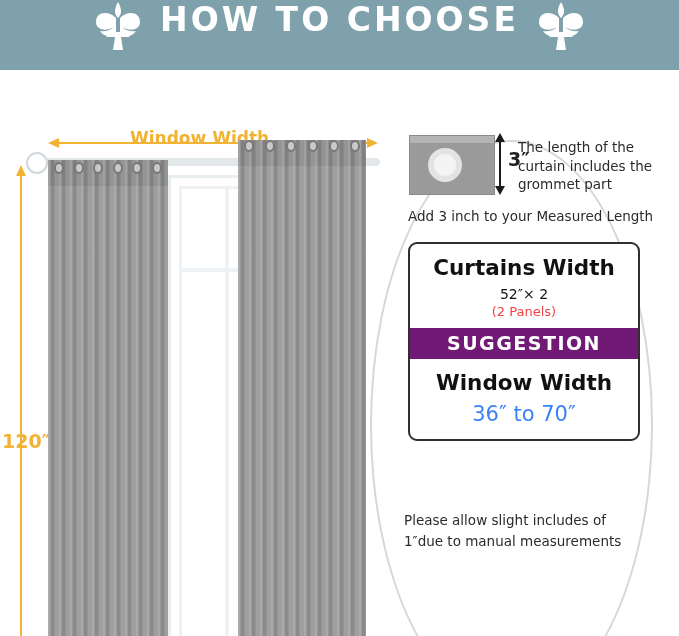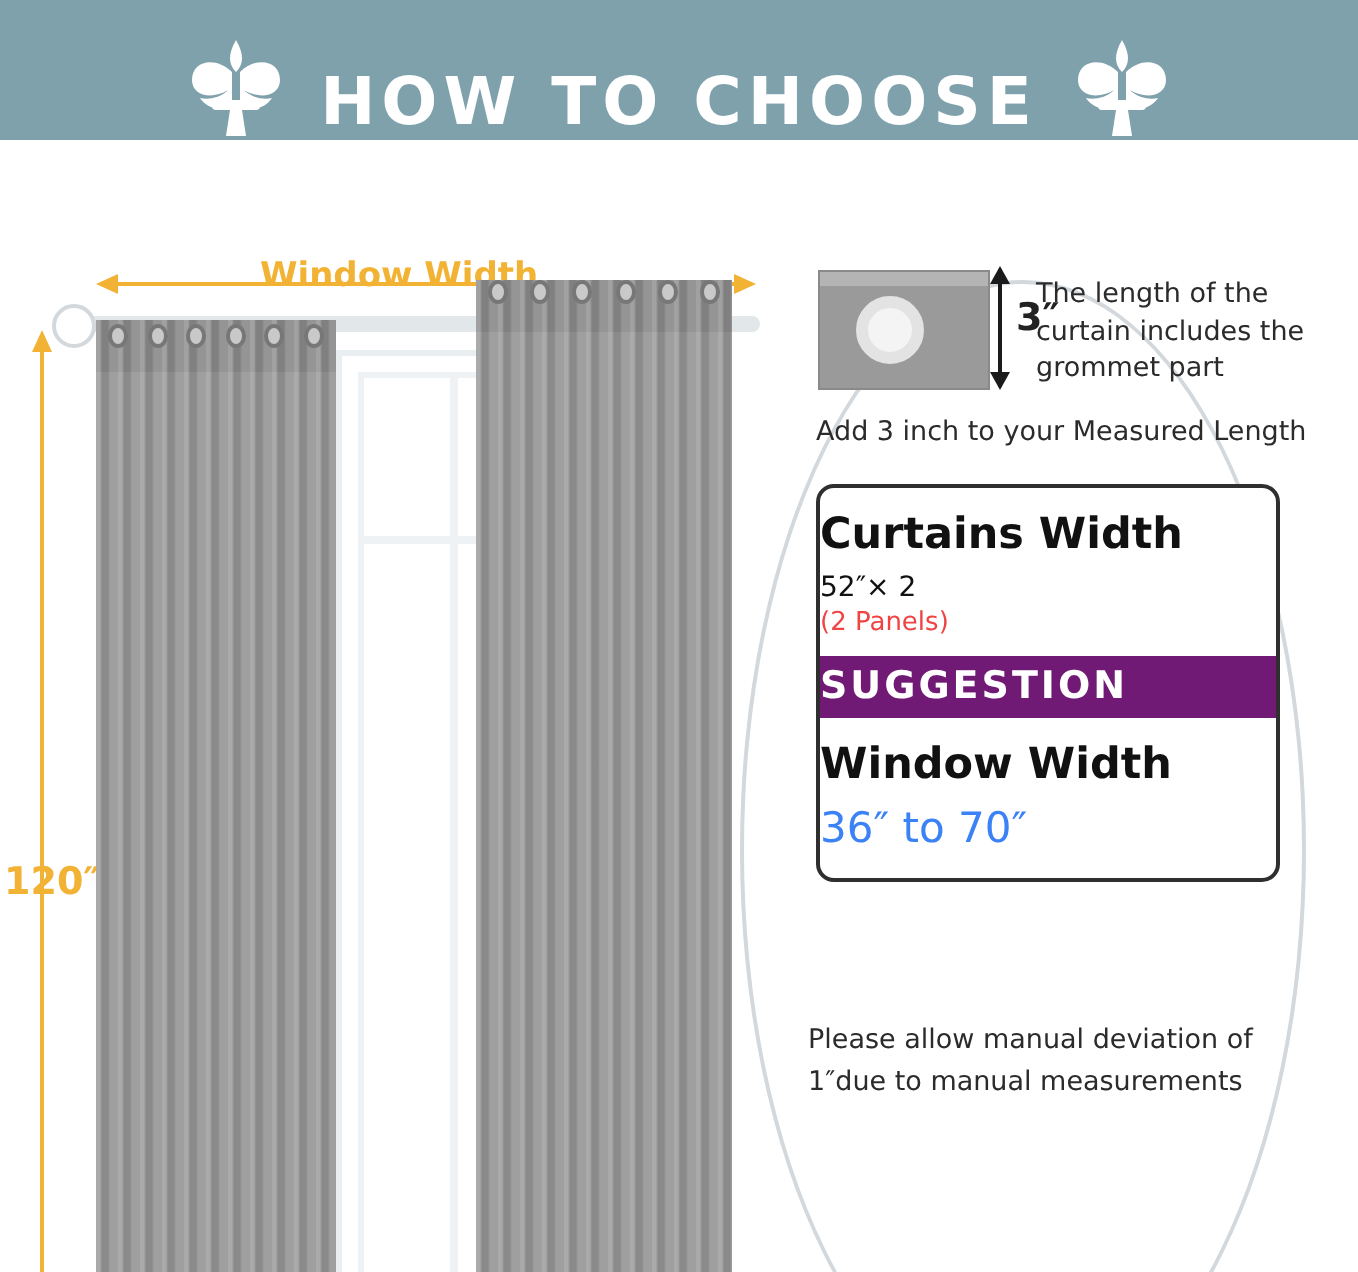--- a/index.html
+++ b/index.html
@@ -15,21 +15,21 @@
     position: relative;
   }
 
   
   .header {
     position: absolute;
     left: 0; top: 0;
     width: 679px; height: 70px;
     background: #7fa1ac;
     display: flex;
-    align-items: flex-end;
+    align-items: flex-start;
     justify-content: center;
   }
   .header-title {
     color: #ffffff;
     font-size: 33px;
     font-weight: bold;
     letter-spacing: 3px;
     font-family: "DejaVu Sans", sans-serif;
     white-space: nowrap;
   }
@@ -226,20 +226,21 @@
   }
 
   .card {
     position: absolute;
     left: 8px; top: 172px;
     width: 228px;
     border: 2px solid #2f2f2f;
     border-radius: 9px;
     background: #ffffff;
     overflow: hidden;
+    text-align: center;
   }
   .card-title {
     font-size: 21.5px;
     font-weight: bold;
     color: #111;
     padding: 11px 0 6px;
     font-family: "DejaVu Sans", sans-serif;
   }
   .card-value {
     font-size: 14px;
@@ -397,16 +398,16 @@
   <div class="card">
     <div class="card-title">Curtains Width</div>
     <div class="card-value">52″× 2</div>
     <div class="card-sub">(2 Panels)</div>
     <div class="card-banner">SUGGESTION</div>
     <div class="card-title2">Window Width</div>
     <div class="card-range">36″ to 70″</div>
   </div>
 
   <div class="disclaimer">
-    <div>Please allow manual deviation of</div>
+    <div>Please allow slight includes of</div>
     <div>1″due to manual measurements</div>
   </div>
 </div>
 
 </body></html>

